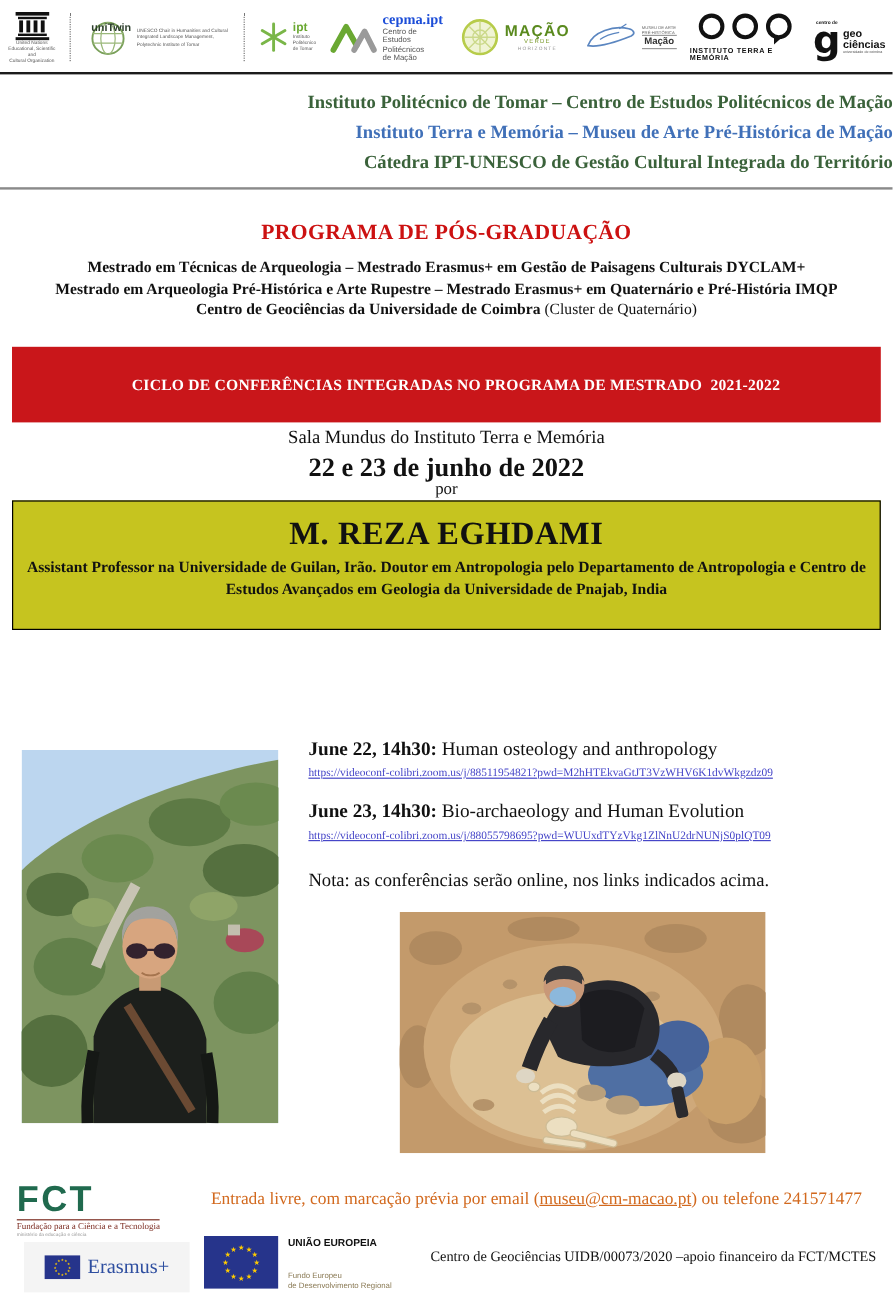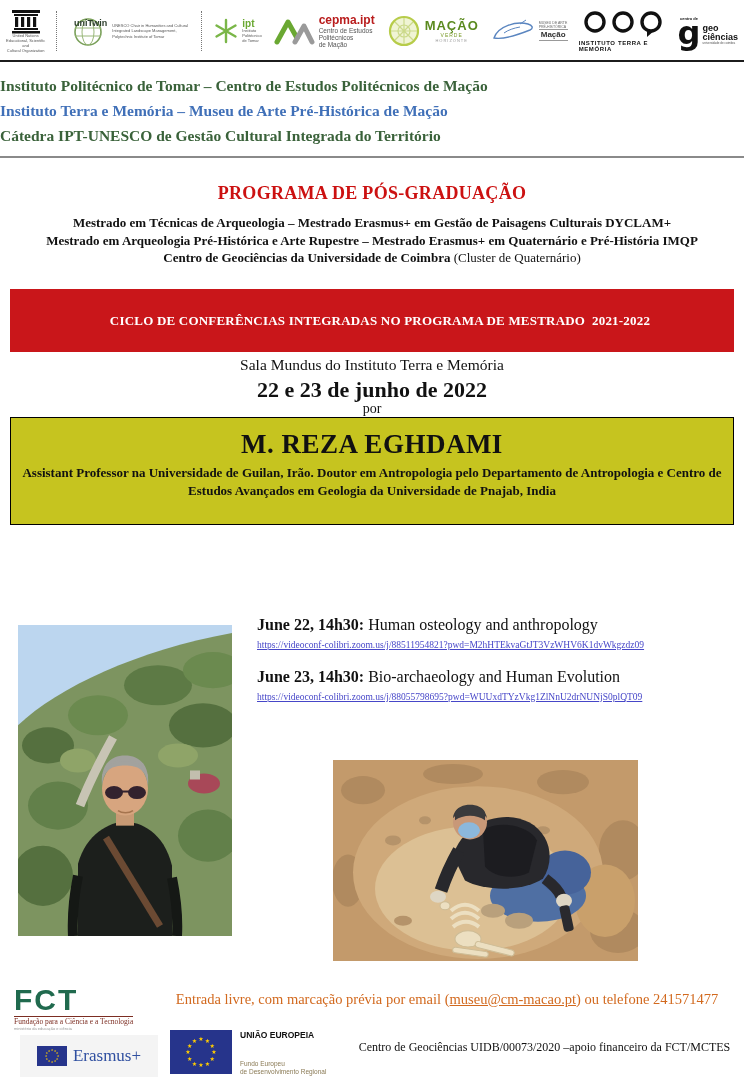--- a/index.html
+++ b/index.html
@@ -12,21 +12,21 @@
            display:flex;align-items:center;justify-content:flex-start;gap:11px;
            font-family:"Liberation Sans",sans-serif;}
   .logo{display:flex;flex-direction:column;align-items:center;line-height:1.05;}
   .tiny{font-size:4px;color:#555;text-align:center;line-height:1.2;}
   .dotsep{width:0;height:40px;border-left:1px dotted #777;}
   .unitwin-wrap{display:flex;align-items:center;gap:4px;}
   .unitwin-cap{font-size:4px;color:#555;width:78px;line-height:1.3;text-align:left;}
   .ipt-label{color:#6aa832;font-weight:bold;font-size:10px;}
   .cepma-wrap{display:flex;align-items:center;gap:4px;}
   .cepma-col{display:flex;flex-direction:column;line-height:1.1;}
-  .cepma-label{font-weight:bold;font-size:12px;color:#b91c1c;}
+  .cepma-label{font-weight:bold;font-size:12px;color:#1d4ed8;font-family:Liberation Serif, serif;}
   .cepma-cap{font-size:6.5px;color:#555;}
   .macao-wrap{display:flex;align-items:center;gap:3px;}
   .macao-col{display:flex;flex-direction:column;align-items:center;line-height:1.1;}
   .macao-label{color:#5a8a1e;font-weight:bold;font-size:13px;letter-spacing:1px;}
   .macao-cap1{font-size:5px;color:#7a9a2a;letter-spacing:1px;}
   .macao-cap2{font-size:4px;color:#999;letter-spacing:1px;}
   .museu-col{display:flex;flex-direction:column;align-items:flex-start;line-height:1.15;}
   .museu-cap{font-size:3.5px;color:#666;}
   .museu-label{font-size:8px;font-weight:bold;color:#333;border-top:1px solid #999;border-bottom:1px solid #999;padding:0 2px;}
   .itm-label{font-size:6px;font-weight:bold;letter-spacing:0.6px;color:#111;margin-top:2px;}
@@ -35,21 +35,21 @@
   .geo-g{font-size:32px;font-weight:900;color:#111;line-height:0.8;font-family:"DejaVu Sans",sans-serif;}
   .geo-col{display:flex;flex-direction:column;line-height:1;margin-top:8px;}
   .geo-l1{font-size:9px;font-weight:900;color:#111;}
   .geo-l2{font-size:9px;font-weight:900;color:#111;}
   .geo-cap{font-size:3px;color:#555;line-height:1.3;}
 
   .rule1{position:absolute;left:0;right:0;top:60px;height:2px;background:#1c1c1c;}
   .rule2{position:absolute;left:0;right:0;top:156px;height:2px;background:#8a8a8a;}
 
   
-  .hdr{position:absolute;top:73px;left:0;right:0;text-align:left;
+  .hdr{position:absolute;top:73px;left:0;right:0;text-align:right;
        font-size:15.5px;line-height:25px;font-weight:bold;}
   .hdr .g{color:#3a623a;}
   .hdr .b{color:#4070b8;}
 
   .prog-title{position:absolute;top:183px;left:0;right:0;text-align:center;
               color:#cc1111;font-weight:bold;font-size:18px;letter-spacing:0.3px;}
   .prog-lines{position:absolute;top:214px;left:0;right:0;text-align:center;
               font-size:13px;font-weight:bold;line-height:17.5px;}
   .prog-lines .norm{font-weight:normal;}
 
@@ -297,20 +297,21 @@
   <div class="sessions">
     <div class="sess-line">
       <span class="sess-dt">June 22, 14h30:</span><span> Human osteology and anthropology</span>
     </div>
     <a class="sess-link" href="#">https://videoconf-colibri.zoom.us/j/88511954821?pwd=M2hHTEkvaGtJT3VzWHV6K1dvWkgzdz09</a>
     <div class="sess-gap"></div>
     <div class="sess-line">
       <span class="sess-dt">June 23, 14h30:</span><span> Bio-archaeology and Human Evolution</span>
     </div>
     <a class="sess-link" href="#">https://videoconf-colibri.zoom.us/j/88055798695?pwd=WUUxdTYzVkg1ZlNnU2drNUNjS0plQT09</a>
+    <div class="note">Nota: as conferências serão online, nos links indicados acima.</div>
   </div>
 
   <div class="photo-right">
     <svg viewBox="0 0 305 200" preserveAspectRatio="none">
       <rect width="305" height="200" fill="#c39a6b"></rect>
       <g fill="#b08a5f">
         <ellipse cx="30" cy="30" rx="22" ry="14"></ellipse>
           <ellipse cx="120" cy="14" rx="30" ry="10"></ellipse>
         <ellipse cx="230" cy="22" rx="26" ry="12"></ellipse>
           <ellipse cx="290" cy="90" rx="24" ry="30"></ellipse>

